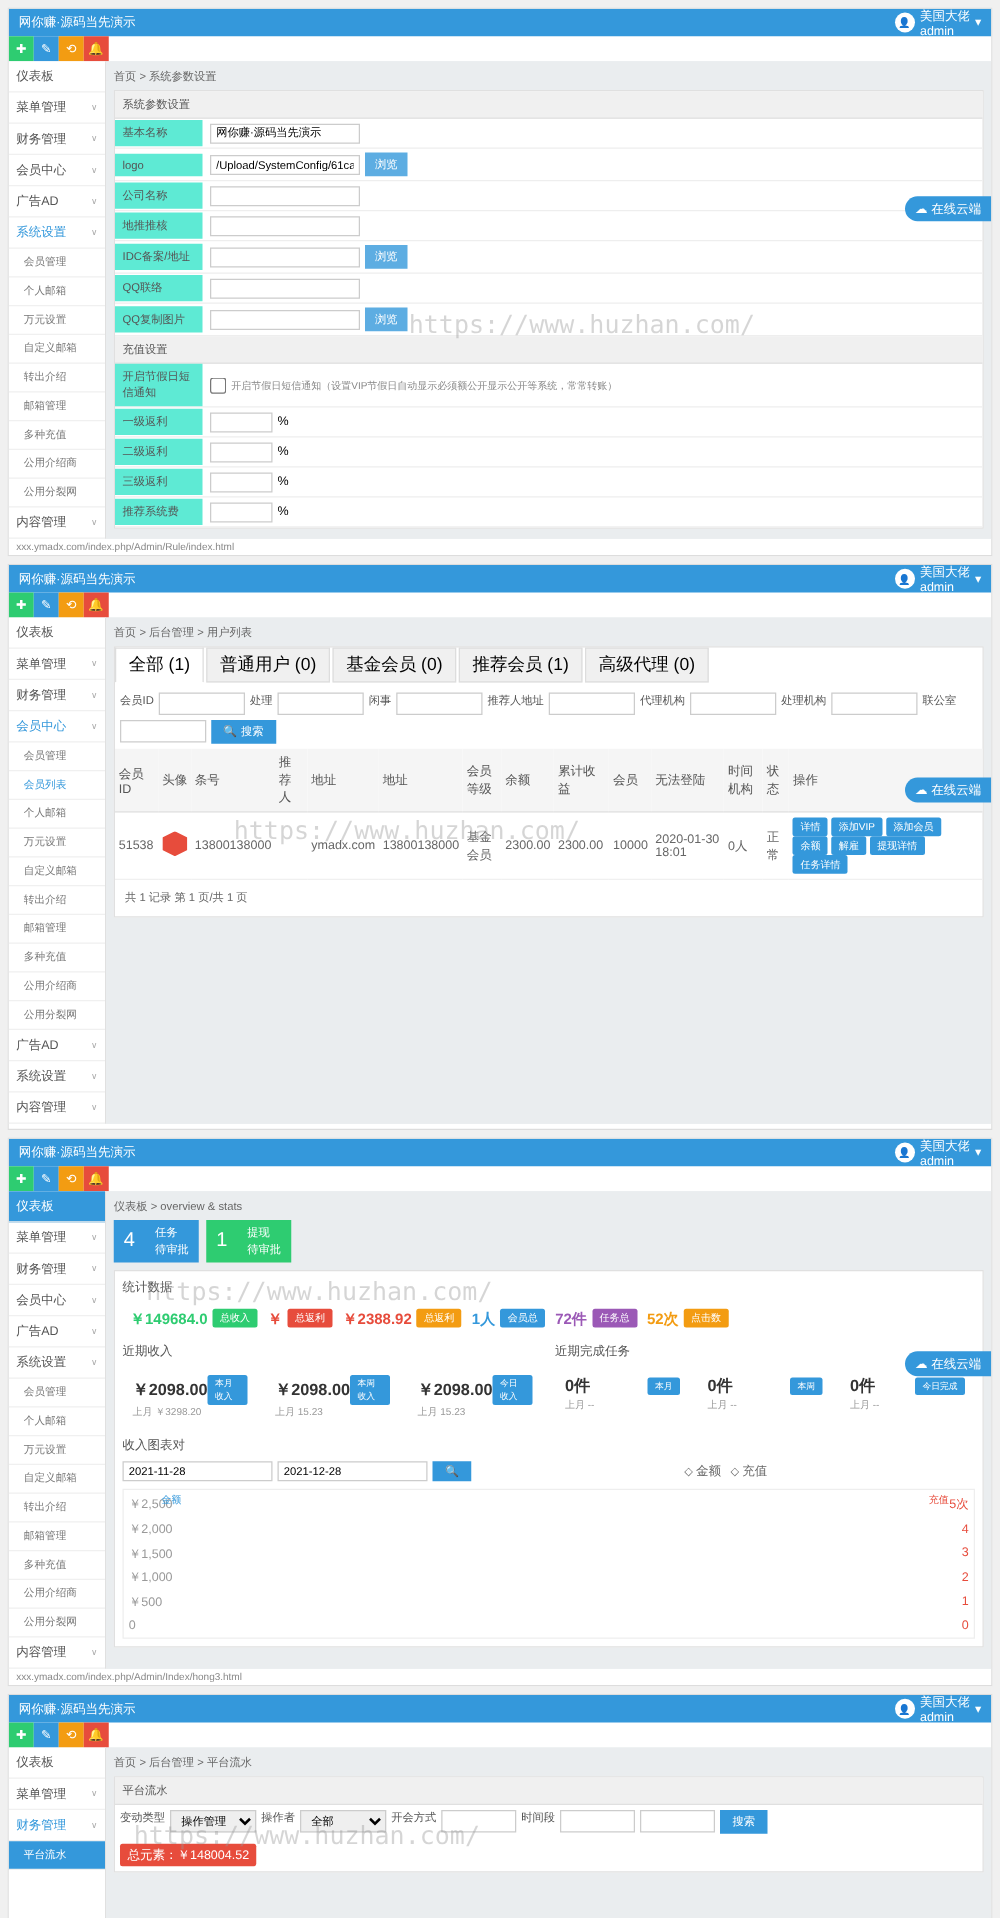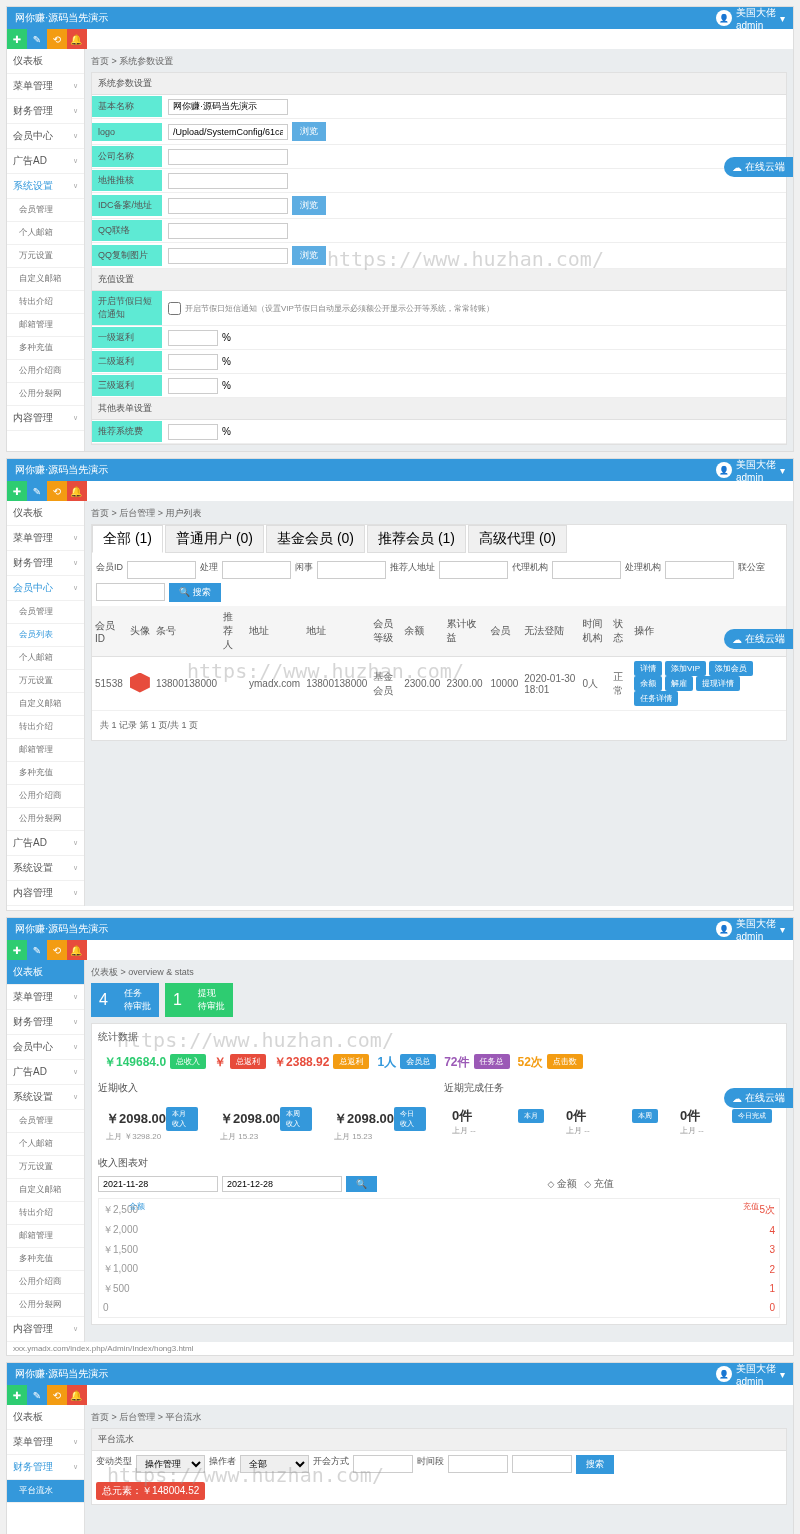--- a/index.html
+++ b/index.html
@@ -190,36 +190,36 @@
               </div>
             </div>
             <div class="form-row">
               <div class="form-lbl">三级返利</div>
               <div class="form-val">
                 <input class="inp" style="width: 50px;">
                 <span>%</span>
               </div>
             </div>
           </div>
-        <div class="section-hdr">其他表单设置</div>
         <div class="form-row">
           <div class="form-lbl">推荐系统费</div>
           <div class="form-val">
               <input class="inp" style="width: 50px;">
               <span>%</span>
             </div>
         </div>
       </div>
     </div>
   </div>
   <div class="watermark" style="top:240px;left:320px">https://www.huzhan.com/</div>
   <div class="float-btn" style="top:150px">
       <span>☁</span>
       <span>在线云端</span>
     </div>
+  <div class="status-bar">xxx.ymadx.com/index.php/Admin/Rule/index.html</div>
 </div>
 
 <div class="panel">
   <div class="topbar">
       <span>网你赚·源码当先演示</span>
     <div class="topbar-user">
         <span class="avatar">👤</span>
         <span><span>美国大佬</span><br><span>admin</span></span>
         <span>▾</span>
       </div>

